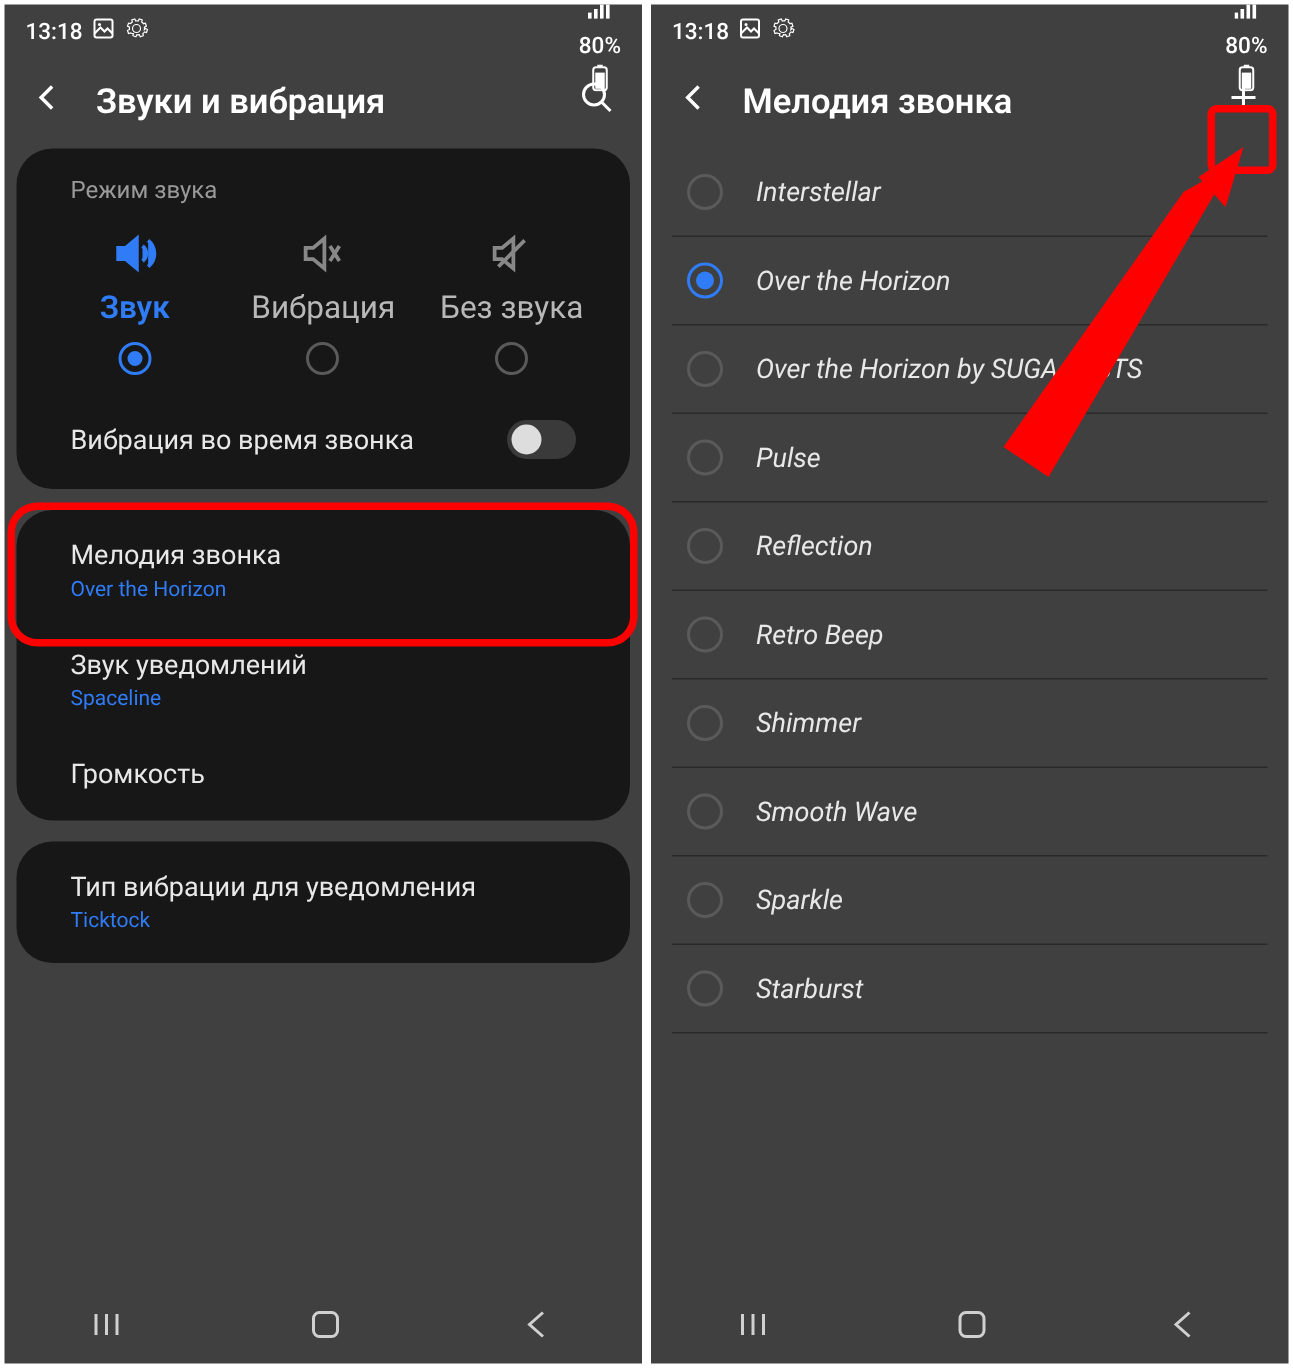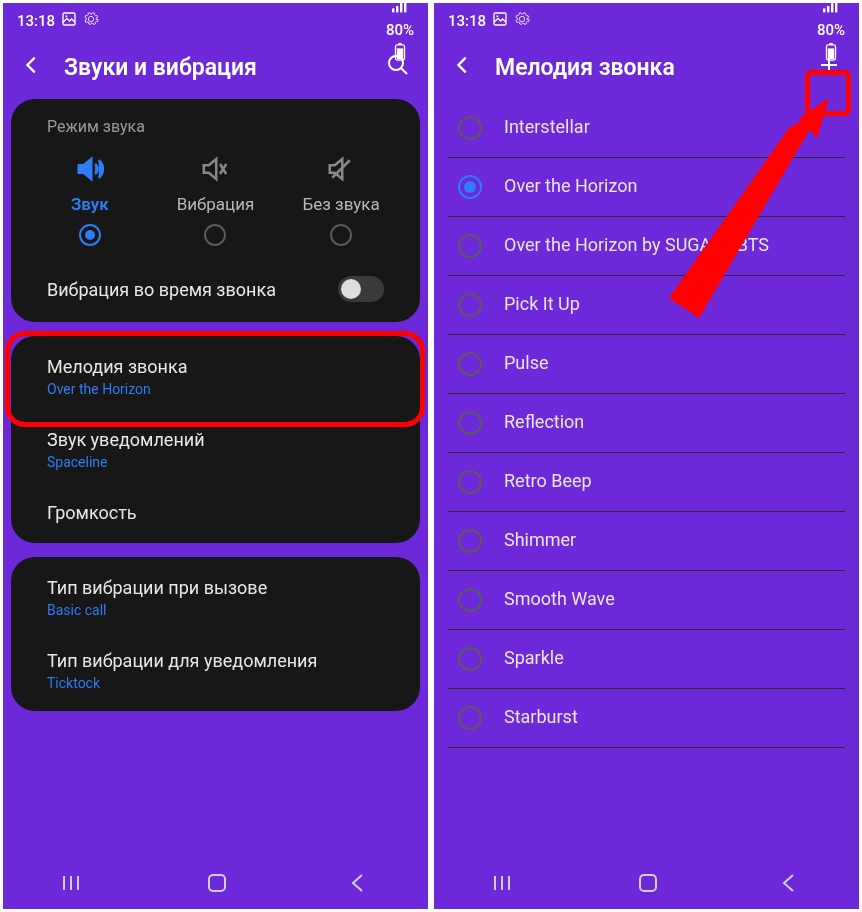--- a/index.html
+++ b/index.html
@@ -8,21 +8,21 @@
     font-family: -apple-system, BlinkMacSystemFont, "Segoe UI", Roboto, sans-serif;
     width: 862px;
     height: 912px;
     display: flex;
     gap: 6px;
     padding: 3px;
   }
   .phone {
     width: 425px;
     height: 906px;
-    background: #6d28d9;
+    background: #404040;
     border-radius: 0;
     position: relative;
     overflow: hidden;
     color: #fff;
   }
   
   .status-bar {
     height: 36px;
     display: flex;
     align-items: center;
@@ -68,21 +68,21 @@
   }
   .sound-mode-item {
     display: flex;
     flex-direction: column;
     align-items: center;
     gap: 10px;
     width: 33%;
   }
   .sound-mode-item svg { width: 30px; height: 30px; }
   .sound-mode-label {
-    font-size: 17px;
+    font-size: 21px;
     color: #b8b8b8;
   }
   .sound-mode-item.active .sound-mode-label { color: #2f7cf6; font-weight: 600; }
   .sound-mode-item.active svg { stroke: #2f7cf6; fill: #2f7cf6; }
   .radio {
     width: 22px; height: 22px;
     border: 2px solid #5a5a5a;
     border-radius: 50%;
     display: flex; align-items: center; justify-content: center;
   }
@@ -121,23 +121,25 @@
     border: 5px solid #f00;
     border-radius: 20px;
     position: absolute;
     left: 4px;
     width: 420px;
   }
   
   .ringtone-list { padding: 0 14px; }
   .ringtone-item {
     display: flex;
+    align-items: center;
     gap: 22px;
     padding: 17px 10px;
     border-bottom: 1px solid #2a2a2a;
+    font-style: italic;
   }
   .rt-radio {
     width: 24px; height: 24px;
     border: 2px solid #5a5a5a;
     border-radius: 50%;
     display: flex; align-items:center; justify-content:center;
     flex-shrink: 0;
   }
   .rt-radio.selected { border-color: #2f7cf6; }
   .rt-radio.selected::after {
@@ -285,26 +287,20 @@
     <div class="setting-row">
       <div class="setting-text">
         <div class="setting-title">Громкость</div>
       </div>
     </div>
   </div>
 
   <div class="card">
     <div class="setting-row">
       <div class="setting-text">
-        <div class="setting-title">Тип вибрации при вызове</div>
-        <div class="setting-sub">Basic call</div>
-      </div>
-    </div>
-    <div class="setting-row">
-      <div class="setting-text">
         <div class="setting-title">Тип вибрации для уведомления</div>
         <div class="setting-sub">Ticktock</div>
       </div>
     </div>
   </div>
 
   <div class="navbar">
     <span><svg width="26" height="20" viewBox="0 0 26 20" fill="none" stroke="#d0d0d0" stroke-width="2">
           <path d="M2 3v14M9 3v14M16 3v14"></path>
         </svg></span>
@@ -388,24 +384,20 @@
       <div class="ringtone-item">
         <span class="rt-radio selected"></span>
         <span class="rt-label">Over the Horizon</span>
       </div>
       <div class="ringtone-item">
         <span class="rt-radio"></span>
         <span class="rt-label">Over the Horizon by SUGA of BTS</span>
       </div>
       <div class="ringtone-item">
         <span class="rt-radio"></span>
-        <span class="rt-label">Pick It Up</span>
-      </div>
-      <div class="ringtone-item">
-        <span class="rt-radio"></span>
         <span class="rt-label">Pulse</span>
       </div>
       <div class="ringtone-item">
         <span class="rt-radio"></span>
         <span class="rt-label">Reflection</span>
       </div>
       <div class="ringtone-item">
         <span class="rt-radio"></span>
         <span class="rt-label">Retro Beep</span>
       </div>

